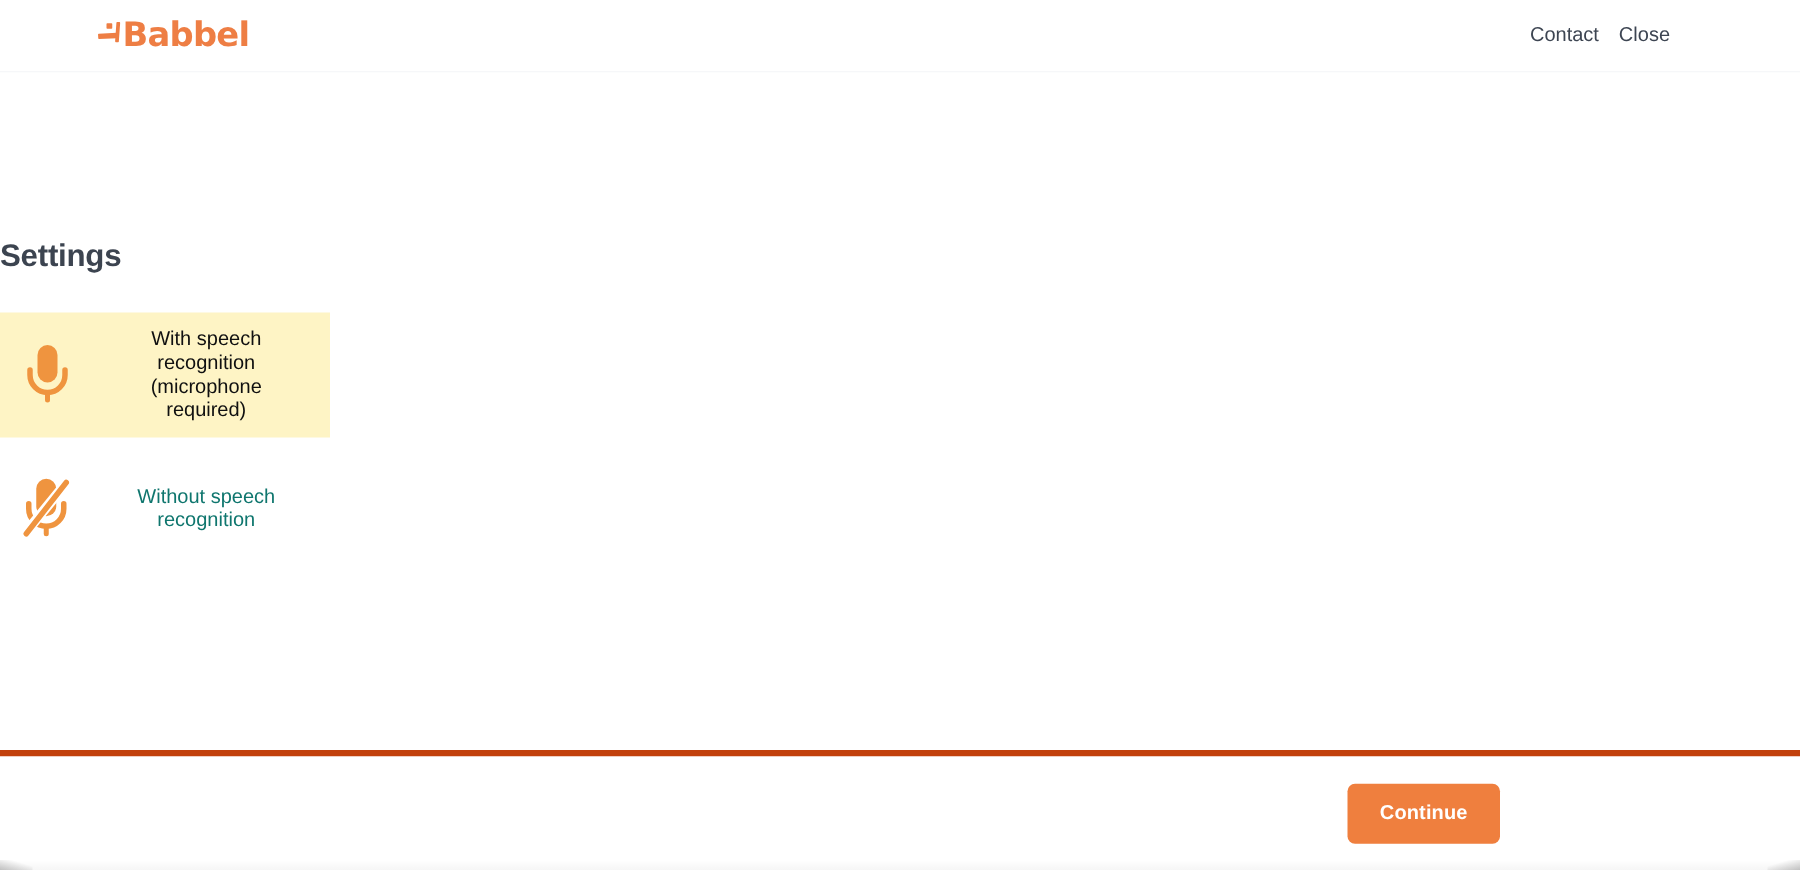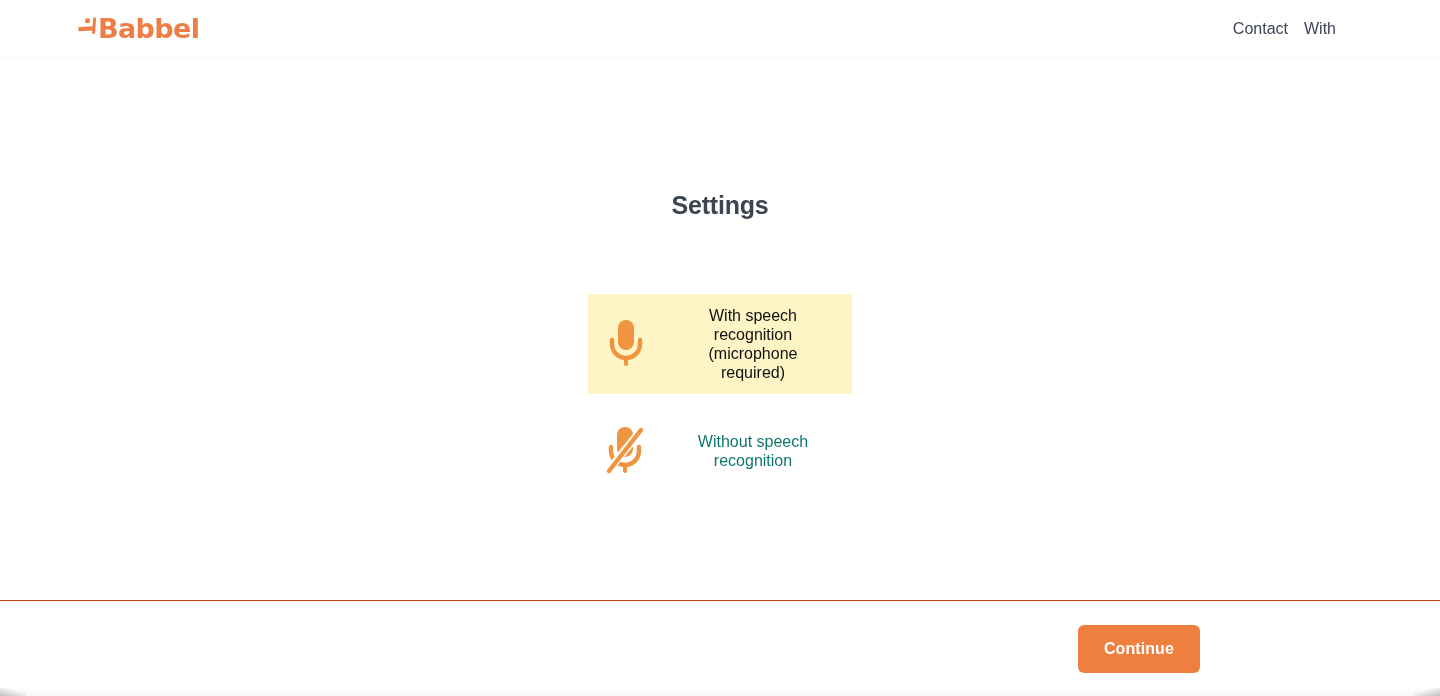--- a/index.html
+++ b/index.html
@@ -71,23 +71,22 @@
     white-space: nowrap;
   }
 
   
   .body {
     position: relative;
     flex: 1 1 auto;
     background: #ffffff;
     display: flex;
     flex-direction: column;
-    align-items: center;
+    align-items: flex-start;
     overflow: hidden;
-    gap: 44px;
   }
 
   .page-title {
     margin: 0;
     padding-top: 133px;
     font-size: 25px;
     font-weight: bold;
     color: #3c4450;
     letter-spacing: -0.2px;
     text-align: center;
@@ -135,21 +134,21 @@
   .option:not(.selected) .option-label { color: #0f766e; }
 
   .option-spacer { height: 18px; }
 
   
   .footer {
     position: relative;
     flex: 0 0 96px;
     height: 96px;
     background: #ffffff;
-    border-top: 1px solid #c2410c;
+    border-top: 5px solid #c2410c;
     display: flex;
     align-items: center;
     justify-content: flex-end;
     padding-right: 240px;
   }
 
   .continue-btn {
     background: #ef7f3e;
     color: #ffffff;
     font-size: 16px;
@@ -202,21 +201,21 @@
       <svg class="brand-mark" viewBox="0 0 19 24">
         <rect x="7.2" y="1.5" width="4.6" height="4.4" rx="0.6" fill="#ee7e44"></rect>
         <rect x="0.5" y="9.6" width="15.6" height="4.3" rx="0.6" fill="#ee7e44" transform="rotate(-3 8 11.7)"></rect>
         <rect x="14.6" y="0.6" width="3.0" height="16.2" rx="0.6" fill="#ee7e44" transform="rotate(4 16.1 8.7)"></rect>
       </svg>
       <span class="brand-text">Babbel</span>
     </div>
 
     <div class="header-links">
       <a class="header-link" href="#">Contact</a>
-      <a class="header-link" href="#">With</a>
+      <a class="header-link" href="#">Close</a>
     </div>
 
   </div>
 
   <div class="body">
 
     <h1 class="page-title">Settings</h1>
 
     <div class="options">
 

